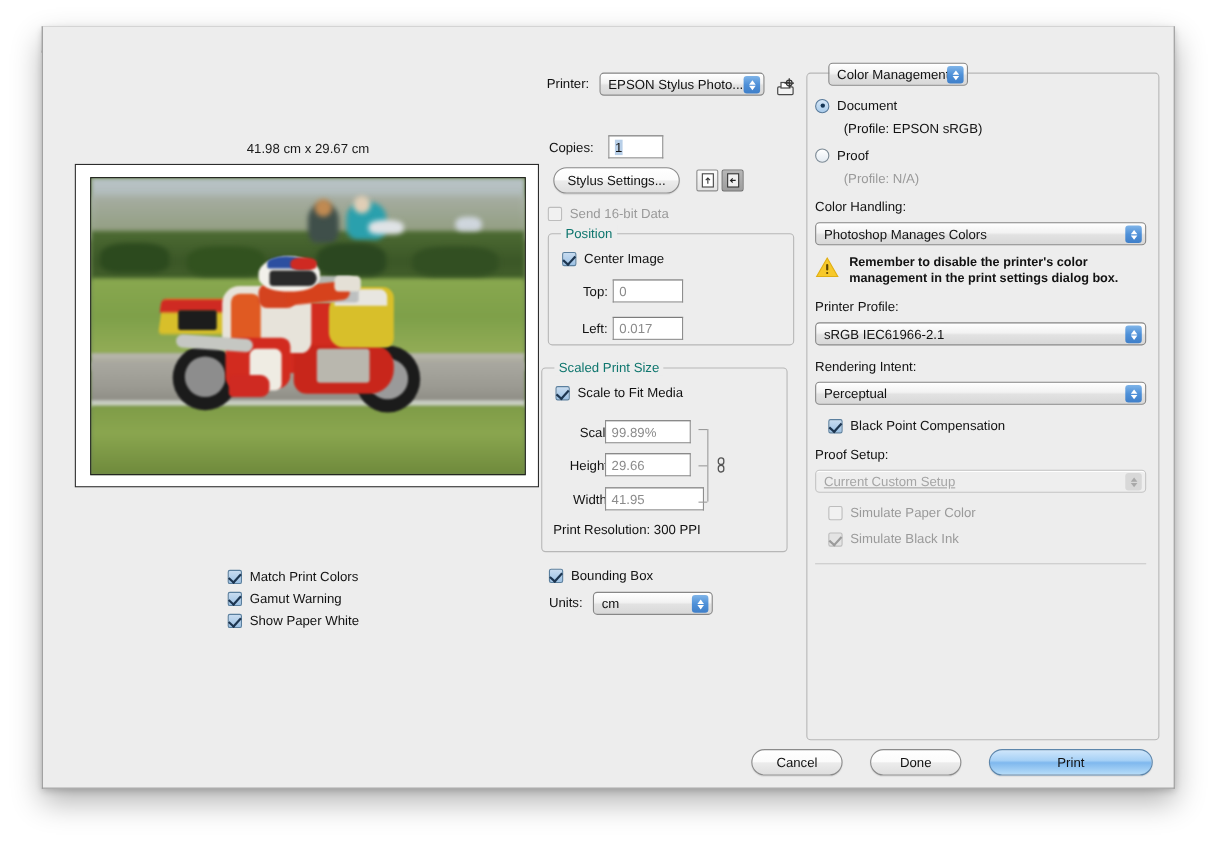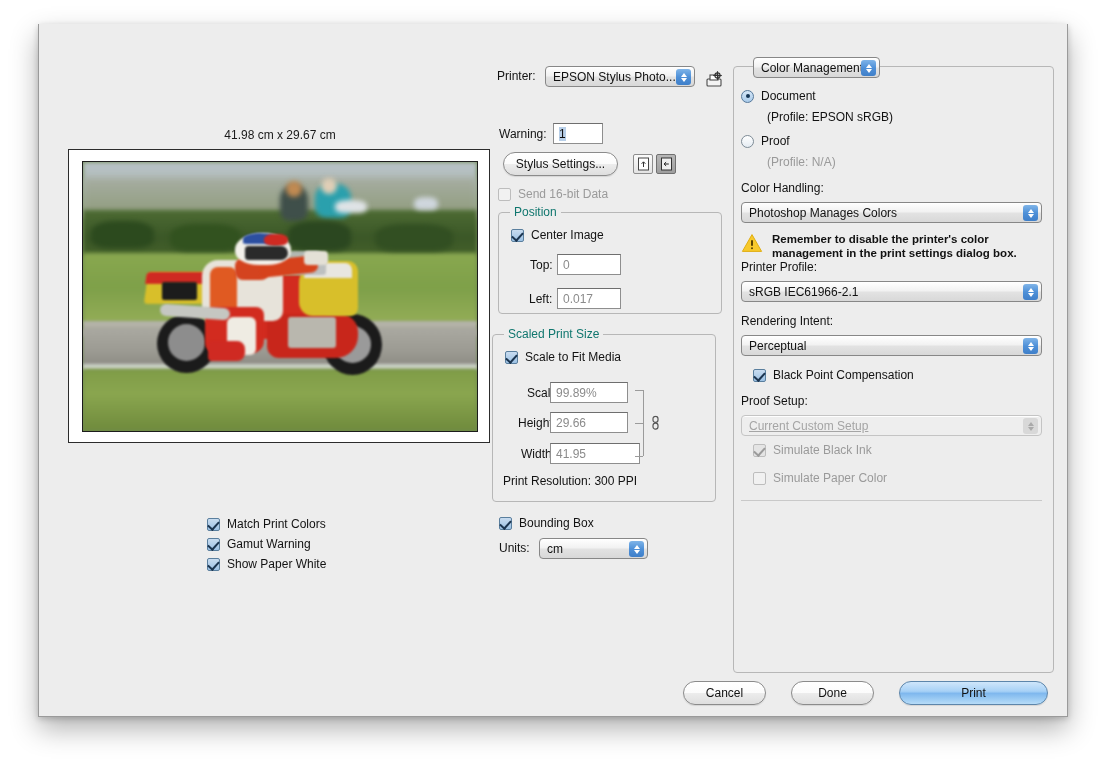--- a/index.html
+++ b/index.html
@@ -347,21 +347,21 @@
   <div style="position:absolute;left:705px;top:70px;width:19px;height:18px;">
     <svg width="19" height="18" viewBox="0 0 19 18">
       <rect x="2" y="9" width="14" height="7" rx="1" fill="#f3f3f3" stroke="#4a4a4a" stroke-width="1.1"></rect>
       <rect x="5" y="5" width="8" height="5" fill="#ffffff" stroke="#4a4a4a" stroke-width="1.1"></rect>
       <circle cx="12.5" cy="5.5" r="2.6" fill="none" stroke="#333" stroke-width="1.1"></circle>
       <line x1="12.5" y1="1.2" x2="12.5" y2="9.8" stroke="#333" stroke-width="1.1"></line>
       <line x1="8.2" y1="5.5" x2="16.8" y2="5.5" stroke="#333" stroke-width="1.1"></line>
     </svg>
   </div>
 
-  <div style="position:absolute;left:499px;top:127px;" class="lbl">Warning:</div>
+  <div style="position:absolute;left:499px;top:127px;" class="lbl">Copies:</div>
   <div class="tf focus" style="position:absolute;left:553px;top:123px;width:50px;">
     <span class="sel">1</span>
   </div>
 
   <div class="btn" style="position:absolute;left:503px;top:152px;width:115px;">
     <span>Stylus Settings...</span>
   </div>
 
   <div class="orient" style="position:absolute;left:633px;top:154px;">
     <svg width="13" height="14" viewBox="0 0 13 14">
@@ -484,21 +484,21 @@
       <div class="warntri">
         <svg width="22" height="20" viewBox="0 0 22 20">
           <path d="M11 1.6 L20.6 18.4 H1.4 Z" fill="#f7c92b" stroke="#e0ae12" stroke-width="1"></path>
           <rect x="10" y="7" width="2" height="6" rx="1" fill="#5a4300"></rect>
           <rect x="10" y="14.2" width="2" height="2" rx="1" fill="#5a4300"></rect>
         </svg>
       </div>
       <div class="warntxt">Remember to disable the printer's color management in the print settings dialog box.</div>
     </div>
 
-    <div class="lbl" style="">Printer Profile:</div>
+    <div class="lbl" style="margin-top:12px;">Printer Profile:</div>
     <div class="popup" style="margin-top:7px;width:301px;">
       <span>sRGB IEC61966‑2.1</span>
       <span class="arrows">
           <i class="up"></i>
           <i class="dn"></i>
         </span>
     </div>
 
     <div class="lbl" style="margin-top:12px;">Rendering Intent:</div>
     <div class="popup" style="margin-top:7px;width:301px;">
@@ -516,28 +516,28 @@
 
     <div class="lbl" style="margin-top:9px;">Proof Setup:</div>
     <div class="popup dis" style="margin-top:7px;width:301px;">
       <span>Current Custom Setup</span>
       <span class="arrows">
           <i class="up"></i>
           <i class="dn"></i>
         </span>
     </div>
 
+    <div class="chkrow" style="margin-top:8px;margin-left:12px;">
+      <span class="cb dis"></span>
+      <span class="lbl-dim" style="margin-left:7px;">Simulate Paper Color</span>
+    </div>
     <div class="chkrow" style="margin-top:4px;margin-left:12px;">
       <span class="cb dis on"></span>
       <span class="lbl-dim" style="margin-left:7px;">Simulate Black Ink</span>
     </div>
-    <div class="chkrow" style="margin-top:8px;margin-left:12px;">
-      <span class="cb dis"></span>
-      <span class="lbl-dim" style="margin-left:7px;">Simulate Paper Color</span>
-    </div>
 
     <div class="divider" style="margin-top:12px;width:301px;"></div>
   </div>
 
   <div class="footer">
     <div class="btn" style="position:absolute;left:0px;top:0px;width:83px;">
       <span>Cancel</span>
     </div>
     <div class="btn" style="position:absolute;left:108px;top:0px;width:83px;">
       <span>Done</span>

